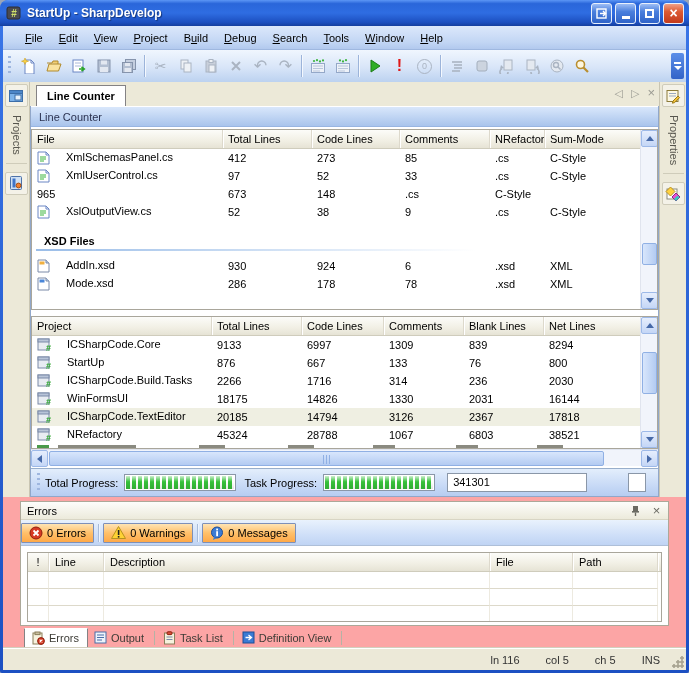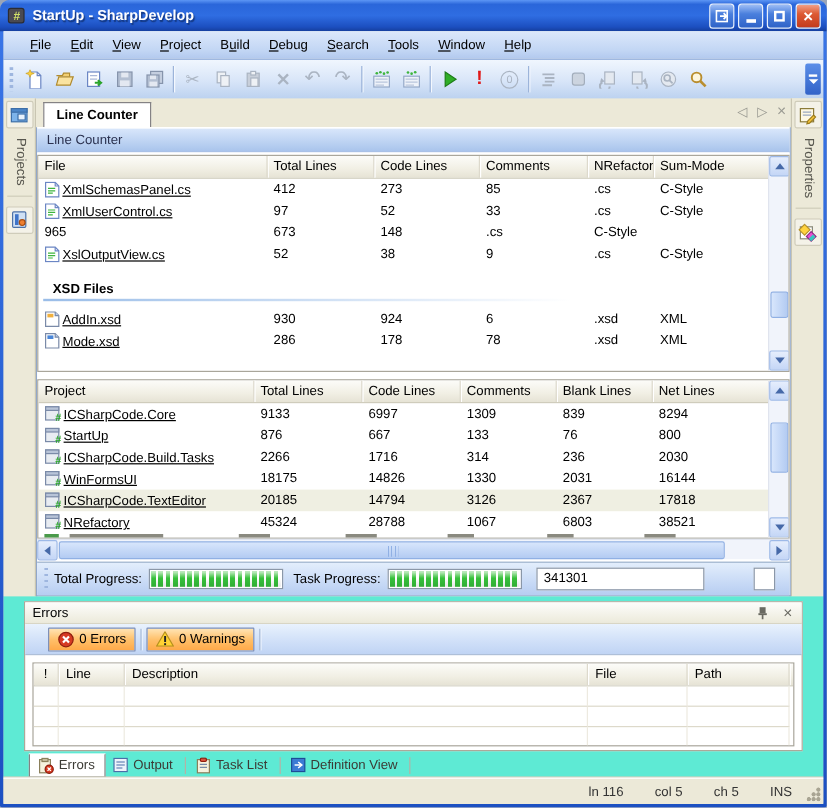--- a/index.html
+++ b/index.html
@@ -78,21 +78,21 @@
   
   .ltable { position:relative; margin:2px 0 0 0; border:1px solid #a9a69b; background:#fff; height:181px; overflow:hidden; }
   .ltable.t2 { height:133px; margin-top:6px; }
   .lgrid { width:610px; }
   .lhead { display:grid; height:19px; background:linear-gradient(180deg,#fcfcf9 0%,#f1efe4 60%,#e6e3d5 100%);
            border-bottom:1px solid #cfccbc; }
   .lhead > div { padding:3px 0 0 5px; border-right:1px solid #ddd9cc; box-shadow:1px 0 0 #fff; overflow:hidden; white-space:nowrap; }
   .lrow { display:grid; height:18px; align-items:center; }
   .lrow.hl { background:#efefe2; }
   .lrow > div { padding-left:5px; overflow:hidden; white-space:nowrap; }
-  .cell-file { display:flex; align-items:flex-end; gap:2px;text-decoration:underline; }
+  .cell-file { display:flex; align-items:flex-start; gap:16px; }
   .cols1 { grid-template-columns:191px 89px 88px 90px 55px 97px; }
   .cols2 { grid-template-columns:180px 90px 82px 80px 80px 98px; }
   .group-hd { font-weight:bold; padding:14px 0 2px 12px; }
   .group-line { height:2px; margin-left:4px; width:440px;
                 background:linear-gradient(90deg,#9abde8 0%,rgba(154,189,232,0) 100%); margin-bottom:6px; }
   .partial-row { height:6px; overflow:hidden; }
   .smudge { display:inline-block; height:4px; background:#8a8a80; vertical-align:top; margin-top:1px; }
 
   
   .vsb { position:absolute; top:0; right:0; bottom:0; width:17px; background:#f1f4fb;
@@ -124,28 +124,28 @@
   .pbar { width:112px; height:17px; background:#fff; border:1px solid #8a97a8; padding:1px; margin:0 8px 0 6px; }
   .pbar-fill { height:100%;
       background:repeating-linear-gradient(90deg,#36c03a 0 4px,#ffffff 4px 6px); position:relative; }
   .pbar-fill::after { content:""; position:absolute; inset:0;
       background:linear-gradient(180deg,rgba(255,255,255,.75),rgba(255,255,255,0) 45%,rgba(0,0,0,.10)); }
   .pvalue { width:140px; height:19px; background:#fff; border:1px solid #8a97a8;
             padding:2px 0 0 5px; margin-left:4px; }
   .pend { width:18px; height:19px; background:#fff; border:1px solid #8a97a8; margin-left:auto; margin-right:12px; }
 
   
-  .errors-region { position:absolute; top:471px; left:0; right:0; height:151px; background:#5eead4; padding:4px 17px 0 17px; }
+  .errors-region { position:absolute; top:471px; left:0; right:0; height:151px; background:#fca5a5; padding:4px 17px 0 17px; }
   .errors-panel { border:1px solid #aca899; background:#fff; height:125px; position:relative; }
   .errors-title { height:18px; background:linear-gradient(180deg,#fdfdfb,#eceadb); border-bottom:1px solid #d8d5c4;
                   display:flex; align-items:center; padding:0 4px 0 6px; }
   .errors-title .t { flex:1; }
   .etb-ico { width:15px; height:14px; display:flex; align-items:center; justify-content:center; color:#6a6a62; margin-left:6px; }
   .errors-toolbar { height:26px; background:linear-gradient(180deg,#e9f2fd 0%,#cfdff8 60%,#c0d4f4 100%);
-                    display:flex; align-items:center; padding-left:19px; border-bottom:1px solid #aebfd8; }
+                    display:flex; align-items:center; padding-left:0; border-bottom:1px solid #aebfd8; }
   .toggle-btn { height:20px; display:flex; align-items:center; gap:4px; padding:0 7px;
                 border:1px solid #7e90b8; border-radius:1px;
                 background:linear-gradient(180deg,#ffe4b4 0%,#ffc06a 50%,#ffa948 100%); }
   .tsep2 { width:1px; height:18px; background:#a8bbd8; margin:0 4px; box-shadow:1px 0 0 #eef4fd; }
   .egrid { position:absolute; left:6px; right:6px; top:50px; height:70px; border:1px solid #a9a69b; background:#fff; overflow:hidden; }
   .ehead { display:grid; grid-template-columns:21px 55px 386px 83px 85px; height:19px;
            background:linear-gradient(180deg,#fcfcf9 0%,#f1efe4 60%,#e6e3d5 100%); border-bottom:1px solid #cfccbc; }
   .ehead > div { padding:3px 0 0 6px; border-right:1px solid #ddd9cc; box-shadow:1px 0 0 #fff; }
   .erow { display:grid; grid-template-columns:21px 55px 386px 83px 85px; height:17px; }
   .erow > div { border-right:1px solid #edeae0; border-bottom:1px solid #ddd9ca; }
@@ -725,20 +725,29 @@
           <div class="tsep2"></div>
           <div class="toggle-btn">
             <svg width="15" height="13" viewBox="0 0 15 13">
               <polygon points="7.5,0.5 14.5,12.5 0.5,12.5" fill="#ffd234" stroke="#b8921e"></polygon>
               <rect x="6.8" y="4" width="1.6" height="5" fill="#222"></rect>
                 <rect x="6.8" y="10" width="1.6" height="1.6" fill="#222"></rect>
             </svg>
             <span>0 Warnings</span>
           </div>
           <div class="tsep2"></div>
+          <div class="toggle-btn">
+            <svg width="14" height="14" viewBox="0 0 14 14">
+              <circle cx="7" cy="6.5" r="5.5" fill="#3b7bd4" stroke="#1d4c96"></circle>
+              <path d="M4 11l-1 3 4-2z" fill="#3b7bd4"></path>
+              <rect x="6.2" y="2.6" width="1.8" height="1.8" fill="#fff"></rect>
+                <rect x="6.2" y="5.2" width="1.8" height="5" fill="#fff"></rect>
+            </svg>
+            <span>0 Messages</span>
+          </div>
         </div>
 
         <div class="egrid">
           <div class="ehead">
             <div style="text-align:center;padding-left:0;">!</div>
             <div>Line</div>
             <div>Description</div>
             <div>File</div>
             <div>Path</div>
           </div>

